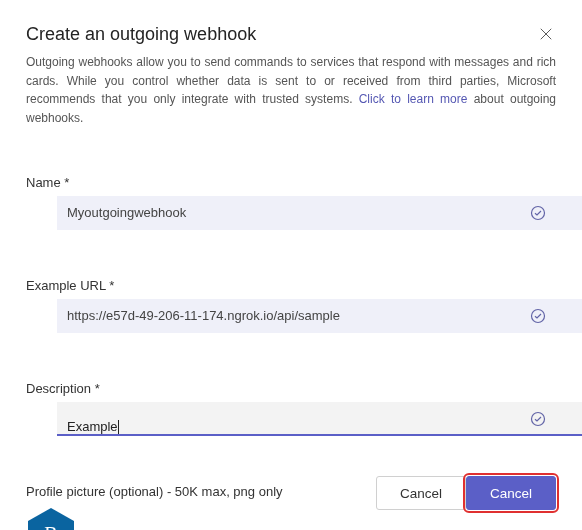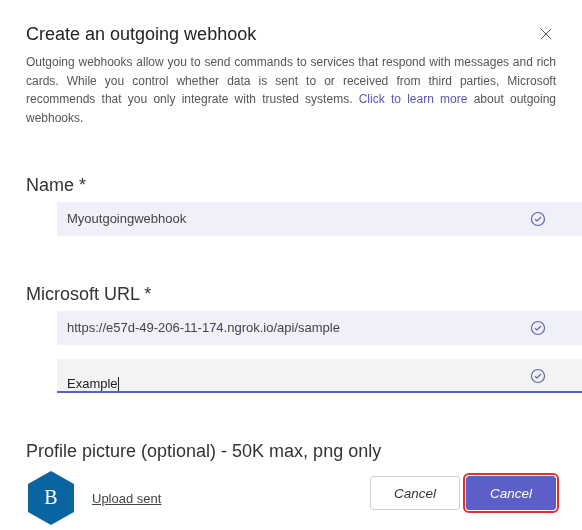--- a/index.html
+++ b/index.html
@@ -36,21 +36,21 @@
     line-height: 1.55;
     text-align: justify;
     margin-bottom: 18px;
   }
   .desc a {
     color: #5558b3;
     text-decoration: none;
   }
   .form-group { margin-bottom: 14px; }
   .label {
-    font-size: 18px;
+    font-size: 13px;
     color: #333;
     margin-bottom: 6px;
     display: block;
     margin-top: 48px;
   }
   .input {
     width: 100%;
     height: 34px;
     border: none;
     border-bottom: 1px solid transparent;
@@ -111,22 +111,21 @@
     font-size: 13px;
     color: #444;
     text-decoration: underline;
     cursor: pointer;
   }
   .button-row {
     position: absolute;
     right: 26px;
     bottom: 20px;
     display: flex;
-    gap: 6px;
-    font-style: italic;
+    gap: 0;
   }
   .btn {
     height: 34px;
     min-width: 90px;
     padding: 0 18px;
     font-size: 13.5px;
     font-family: inherit;
     border-radius: 3px;
     cursor: pointer;
     display: flex; align-items: center; justify-content: center;
@@ -166,31 +165,32 @@
   <div class="input-wrap">
     <input class="input valid" value="Myoutgoingwebhook" style="">
     <svg class="check-icon" viewBox="0 0 16 16" fill="none" stroke="currentColor" stroke-width="1.2">
       <circle cx="8" cy="8" r="6.5"></circle>
         <path d="M5 8.2 L7 10 L11 6"></path>
     </svg>
   </div>
 </div>
 
 <div class="form-group">
-  <label class="label">Microsoft URL *</label>
+  <label class="label">Example URL *</label>
   <div class="input-wrap">
     <input class="input valid" value="https://e57d-49-206-11-174.ngrok.io/api/sample" style="">
     <svg class="check-icon" viewBox="0 0 16 16" fill="none" stroke="currentColor" stroke-width="1.2">
       <circle cx="8" cy="8" r="6.5"></circle>
         <path d="M5 8.2 L7 10 L11 6"></path>
     </svg>
   </div>
 </div>
 
 <div class="form-group">
+  <label class="label">Description *</label>
   <div class="input-wrap">
     <div class="input active active-text">
       <span>Example</span>
         <span class="caret"></span>
     </div>
     <svg class="check-icon" viewBox="0 0 16 16" fill="none" stroke="currentColor" stroke-width="1.2">
       <circle cx="8" cy="8" r="6.5"></circle>
         <path d="M5 8.2 L7 10 L11 6"></path>
     </svg>
   </div>

